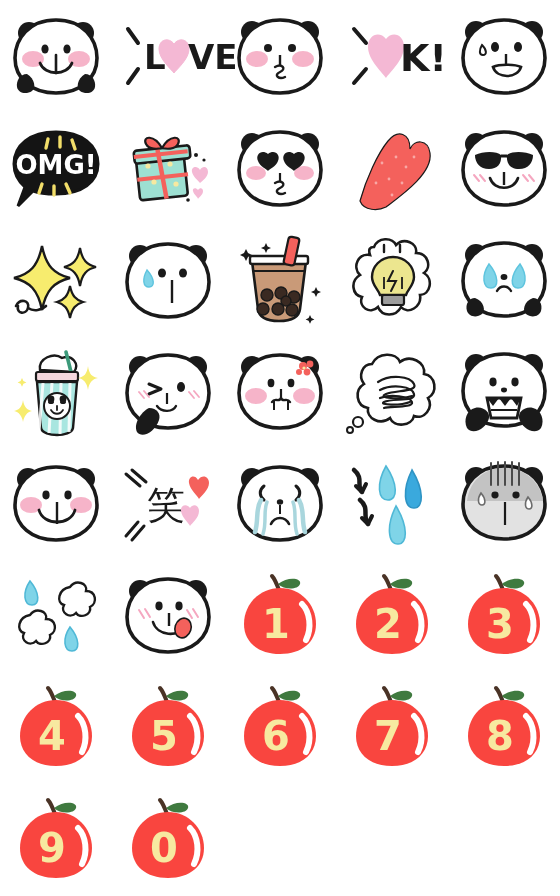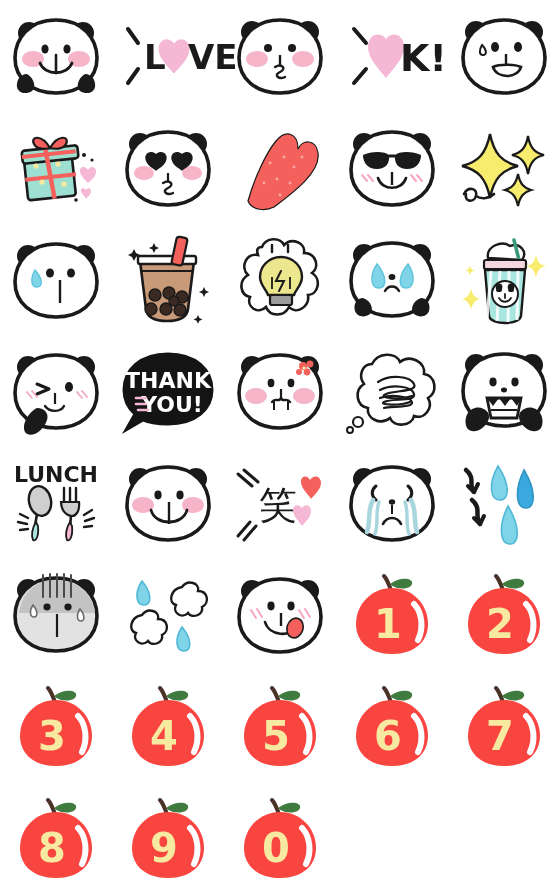--- a/index.html
+++ b/index.html
@@ -109,20 +109,30 @@
         <path d="M27 34 C24 39 24 44 28 44 C32 44 32 39 27 34 Z" fill="#ffffff" stroke="#1a1a1a" stroke-width="2"></path>
         <ellipse cx="40" cy="36" rx="4" ry="5" fill="#1a1a1a"></ellipse>
         <ellipse cx="63" cy="36" rx="4" ry="5" fill="#1a1a1a"></ellipse>
         <path d="M51 43 L51 54" stroke="#1a1a1a" stroke-width="2.4" fill="none"></path>
         <path d="M38 56 C42 68 62 68 66 56 C60 53 44 53 38 56 Z" fill="#ffffff" stroke="#1a1a1a" stroke-width="2.6"></path>
       </g>
     </svg>
     <span class="hidden-label">Panda with sweat drop smiling</span>
   </div>
 
+  <div class="cell">
+    <svg width="100" height="92" viewBox="0 0 100 92" aria-hidden="true">
+      <g>
+        <path d="M50 10 C76 10 92 23 92 42 C92 60 76 72 50 72 C40 72 32 71 27 69 L12 84 L19 65 C12 59 8 51 8 42 C8 23 24 10 50 10 Z" fill="#141414" stroke="#141414" stroke-width="3"></path>
+        <path d="M42 17 L40 26 M54 15 L54 25 M66 18 L69 27" stroke="#f2de6a" stroke-width="3.4" stroke-linecap="round"></path>
+        <path d="M36 62 L33 71 M48 64 L48 73 M60 62 L64 71" stroke="#f2de6a" stroke-width="3.4" stroke-linecap="round"></path>
+        <text x="50" y="52" class="hw" font-size="26" fill="#ffffff" text-anchor="middle">OMG!</text>
+      </g>
+    </svg>
+  </div>
 
   <div class="cell">
     <svg width="100" height="92" viewBox="0 0 100 92" aria-hidden="true">
       <g>
         <rect x="20" y="36" width="48" height="40" rx="3" fill="#9de0d2" stroke="#1a1a1a" stroke-width="2.6" transform="rotate(-6 44 56)"></rect>
         <rect x="16" y="26" width="56" height="13" rx="3" fill="#9de0d2" stroke="#1a1a1a" stroke-width="2.6" transform="rotate(-6 44 32)"></rect>
         <path d="M42 27 L46 77" stroke="#f4615c" stroke-width="4.5" transform="rotate(-6 44 52)"></path>
         <path d="M17 32 L71 32 M18 55 L69 55" stroke="#f4615c" stroke-width="4" transform="rotate(-6 44 44)"></path>
         <path d="M44 26 C36 12 24 14 28 22 C31 28 40 27 44 26 Z" fill="#f4615c" stroke="#1a1a1a" stroke-width="2.2"></path>
         <path d="M44 26 C52 12 64 14 60 22 C57 28 48 27 44 26 Z" fill="#f4615c" stroke="#1a1a1a" stroke-width="2.2"></path>
@@ -318,34 +328,20 @@
         <g stroke="#f5a7c0" stroke-width="1.8" stroke-linecap="round">
           <path d="M20 46 L25 52"></path>
             <path d="M25 45 L30 51"></path>
           <path d="M70 46 L75 52"></path>
             <path d="M75 45 L80 51"></path>
         </g>
       </g>
     </svg>
   </div>
 
-  <div class="cell">
-    <svg width="104" height="92" viewBox="0 0 104 92" aria-hidden="true">
-      <g>
-        <path d="M52 8 C80 8 96 24 96 44 C96 63 80 78 52 78 C41 78 33 77 27 74 L10 84 L19 68 C12 62 8 54 8 44 C8 24 24 8 52 8 Z" fill="#141414" stroke="#141414" stroke-width="3"></path>
-        <text x="52" y="42" class="hw" font-size="22" fill="#ffffff" text-anchor="middle">THANK</text>
-        <text x="56" y="66" class="hw" font-size="22" fill="#ffffff" text-anchor="middle">YOU!</text>
-        <g stroke="#f4b8d4" stroke-width="2.6" stroke-linecap="round">
-          <path d="M20 52 L30 52"></path>
-            <path d="M20 58 L30 58"></path>
-            <path d="M22 64 L32 64"></path>
-        </g>
-      </g>
-    </svg>
-  </div>
 
   <div class="cell">
     <svg width="98" height="92" viewBox="0 0 98 92" aria-hidden="true">
       <g>
         <ellipse cx="21" cy="21" rx="11" ry="11" fill="#1a1a1a"></ellipse>
         <ellipse cx="77" cy="21" rx="11" ry="11" fill="#1a1a1a"></ellipse>
         <path d="M49 9 C76 9 90 28 90 47 C90 68 73 82 49 82 C25 82 8 68 8 47 C8 28 22 9 49 9 Z" fill="#ffffff" stroke="#1a1a1a" stroke-width="3.6"></path>
         <g>
           <circle cx="72" cy="20" r="4" fill="#f4615c"></circle>
           <circle cx="79" cy="18" r="3.4" fill="#f4615c"></circle>
@@ -391,42 +387,20 @@
         <ellipse cx="38" cy="36" rx="3.6" ry="4.4" fill="#1a1a1a"></ellipse>
         <ellipse cx="60" cy="36" rx="3.6" ry="4.4" fill="#1a1a1a"></ellipse>
         <ellipse cx="49" cy="44" rx="3" ry="2.4" fill="#1a1a1a"></ellipse>
         <path d="M32 52 L66 52 L62 72 L36 72 Z" fill="#ffffff" stroke="#1a1a1a" stroke-width="2.8"></path>
         <path d="M32 52 L38 60 L44 52 L50 60 L56 52 L62 60 L66 52" fill="#1a1a1a"></path>
         <path d="M36 64 L62 64" stroke="#1a1a1a" stroke-width="2"></path>
       </g>
     </svg>
   </div>
 
-  <div class="cell">
-    <svg width="100" height="96" viewBox="0 0 100 96" aria-hidden="true">
-      <g>
-        <text x="50" y="26" class="hw" font-size="22" fill="#1a1a1a" text-anchor="middle">LUNCH</text>
-        <ellipse cx="34" cy="45" rx="11" ry="15" fill="#cfcfcf" stroke="#1a1a1a" stroke-width="2.4" transform="rotate(-12 34 45)"></ellipse>
-        <path d="M31 58 L27 82" stroke="#1a1a1a" stroke-width="2.6" fill="none"></path>
-        <path d="M30 66 C26 72 25 80 27 84 C30 86 33 80 32 70 Z" fill="#a9e6e0" stroke="#1a1a1a" stroke-width="1.8"></path>
-        <path d="M58 32 L58 50 M64 32 L64 50 M70 32 L70 50" stroke="#1a1a1a" stroke-width="2.4" stroke-linecap="round"></path>
-        <path d="M55 46 C55 56 62 60 66 60 C70 60 74 55 73 46 Z" fill="#cfcfcf" stroke="#1a1a1a" stroke-width="2.2"></path>
-        <path d="M65 60 L63 82" stroke="#1a1a1a" stroke-width="2.6" fill="none"></path>
-        <path d="M64 66 C60 72 59 80 61 84 C64 86 67 80 66 70 Z" fill="#f4b8d4" stroke="#1a1a1a" stroke-width="1.8"></path>
-        <g stroke="#1a1a1a" stroke-width="2.4" stroke-linecap="round">
-          <path d="M14 58 L22 62"></path>
-            <path d="M12 66 L21 68"></path>
-            <path d="M14 74 L22 73"></path>
-          <path d="M86 54 L78 59"></path>
-            <path d="M88 62 L79 65"></path>
-            <path d="M86 70 L78 71"></path>
-        </g>
-      </g>
-    </svg>
-  </div>
 
   <div class="cell">
     <svg width="98" height="92" viewBox="0 0 98 92" aria-hidden="true">
       <g>
         <ellipse cx="21" cy="21" rx="11" ry="11" fill="#1a1a1a"></ellipse>
         <ellipse cx="77" cy="21" rx="11" ry="11" fill="#1a1a1a"></ellipse>
         <path d="M49 9 C76 9 90 28 90 47 C90 68 73 82 49 82 C25 82 8 68 8 47 C8 28 22 9 49 9 Z" fill="#ffffff" stroke="#1a1a1a" stroke-width="3.6"></path>
         <ellipse cx="24" cy="47" rx="11" ry="8" fill="#f5a7c0" opacity="0.85"></ellipse>
         <ellipse cx="74" cy="47" rx="11" ry="8" fill="#f5a7c0" opacity="0.85"></ellipse>
         <ellipse cx="39" cy="37" rx="3.6" ry="4.4" fill="#1a1a1a"></ellipse>

